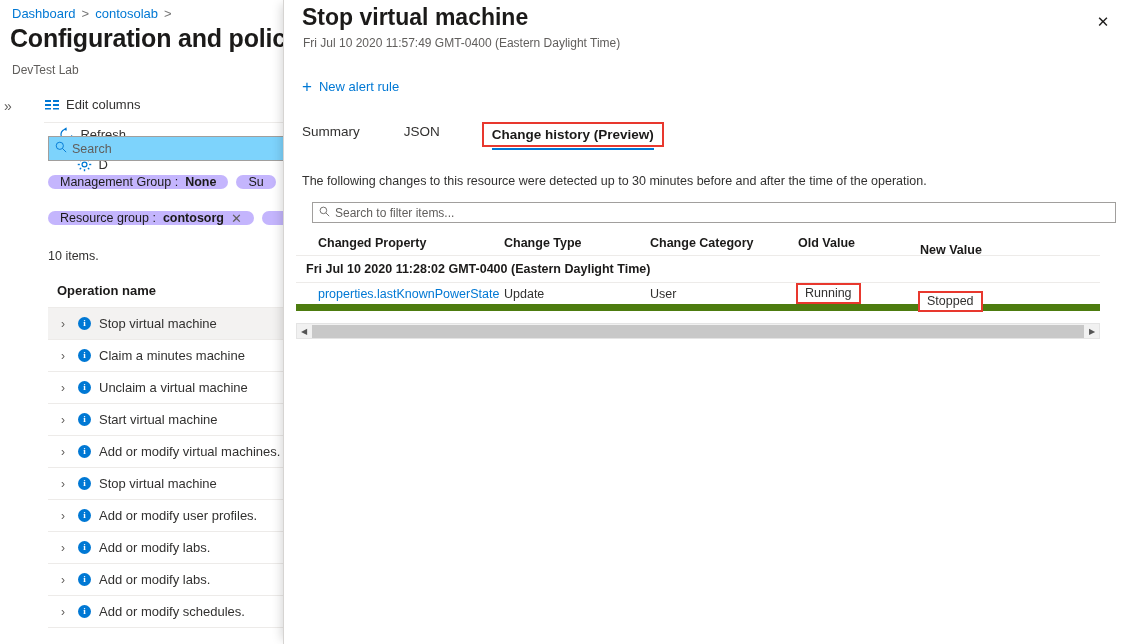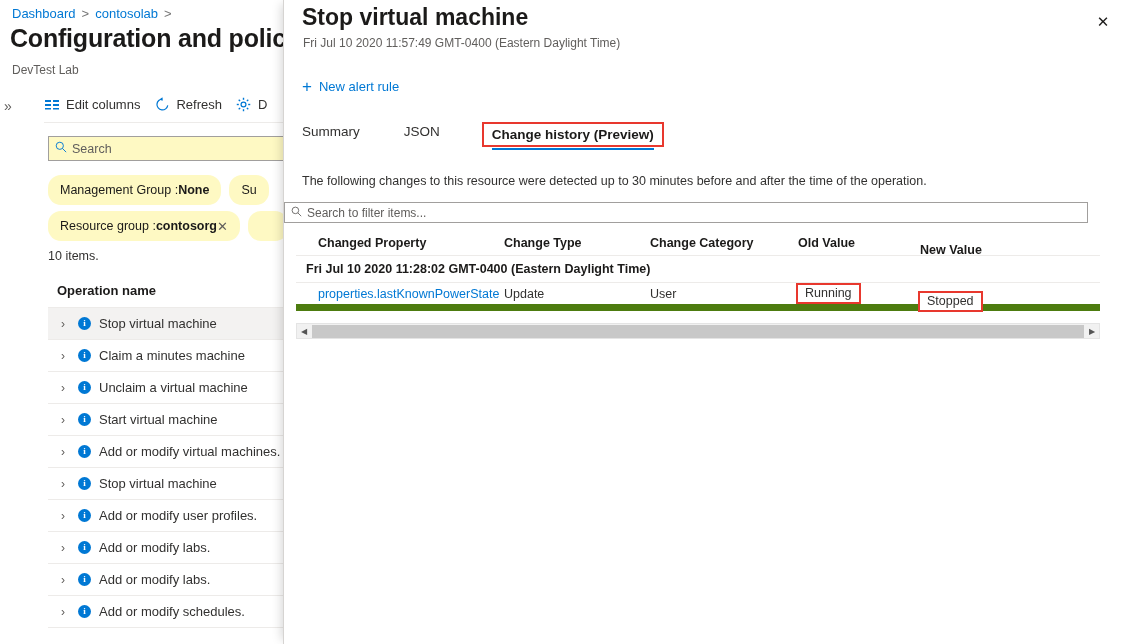--- a/index.html
+++ b/index.html
@@ -37,39 +37,39 @@
     font-size: 12px; color: #605e5c; white-space: nowrap;
   }
 
   .chevron-expand {
     position: absolute; left: 4px; top: 98px;
     font-size: 14px; color: #605e5c; cursor: pointer;
   }
 
   .toolbar {
     position: absolute; left: 44px; top: 96px;
-    display: flex; align-items: center; gap: 14px; white-space: nowrap;
+    display: flex; align-items: center; gap: 14px; white-space: nowrap; flex-direction: column;
   }
   .tb-item { display: flex; align-items: center; gap: 6px; font-size: 13px; color: #323130; cursor: pointer; }
   .tb-ico { display: inline-flex; align-items: center; justify-content: center; width: 16px; height: 16px; color: #0078d4; }
   .toolbar-rule {
     position: absolute; left: 44px; top: 122px; width: 246px; height: 1px; background: #edebe9;
   }
 
   .search-box {
     position: absolute; left: 48px; top: 136px; width: 242px; height: 25px;
-    border: 1px solid #a19f9d; background: #fef9c3;
+    border: 1px solid #a19f9d; background: #7dd3fc;
     display: flex; align-items: center; padding: 0 6px; gap: 5px;
   }
   .search-box .ph { font-size: 12.5px; color: #605e5c; }
 
   .pill-row { position: absolute; display: flex; align-items: center; gap: 8px; white-space: nowrap; }
   .pill {
-    height: 30px; border-radius: 13px; background: #fef9c3;
-    display: flex; align-items: center; 
+    height: 14px; border-radius: 13px; background: #c4b5fd;
+    display: flex; align-items: center; gap: 7px;
     padding: 0 12px; font-size: 12.5px; color: #1b1a19; cursor: pointer;
   }
   .pill b { font-weight: 700; }
   .pill .x { color: #605e5c; font-size: 13px; }
 
   .items-count {
     position: absolute; left: 48px; top: 249px;
     font-size: 12.5px; color: #323130;
   }
   .col-head {
@@ -142,21 +142,21 @@
     padding: 3px 8px 3px 8px; margin-right: 14px;
   }
   .tab.boxed .tab-underline { left: 8px; right: 8px; bottom: -5px; }
 
   .desc {
     position: absolute; left: 18px; top: 174px;
     font-size: 12.5px; color: #323130; white-space: nowrap;
   }
 
   .filter-box {
-    position: absolute; left: 0; top: 202px; width: 804px; height: 21px;
+    position: absolute; left: 28px; top: 202px; width: 804px; height: 21px;
     border: 1px solid #a19f9d; background: #fff;
     display: flex; align-items: center; padding: 0 6px; gap: 5px;
   }
   .filter-box .ph { font-size: 12px; color: #605e5c; }
 
   #chtable { position: absolute; left: 12px; top: 230px; width: 804px; }
   .ct-head {
     display: flex; align-items: center; height: 26px;
     font-size: 12.5px; font-weight: 600; color: #1b1a19;
     border-bottom: 1px solid #edebe9;

